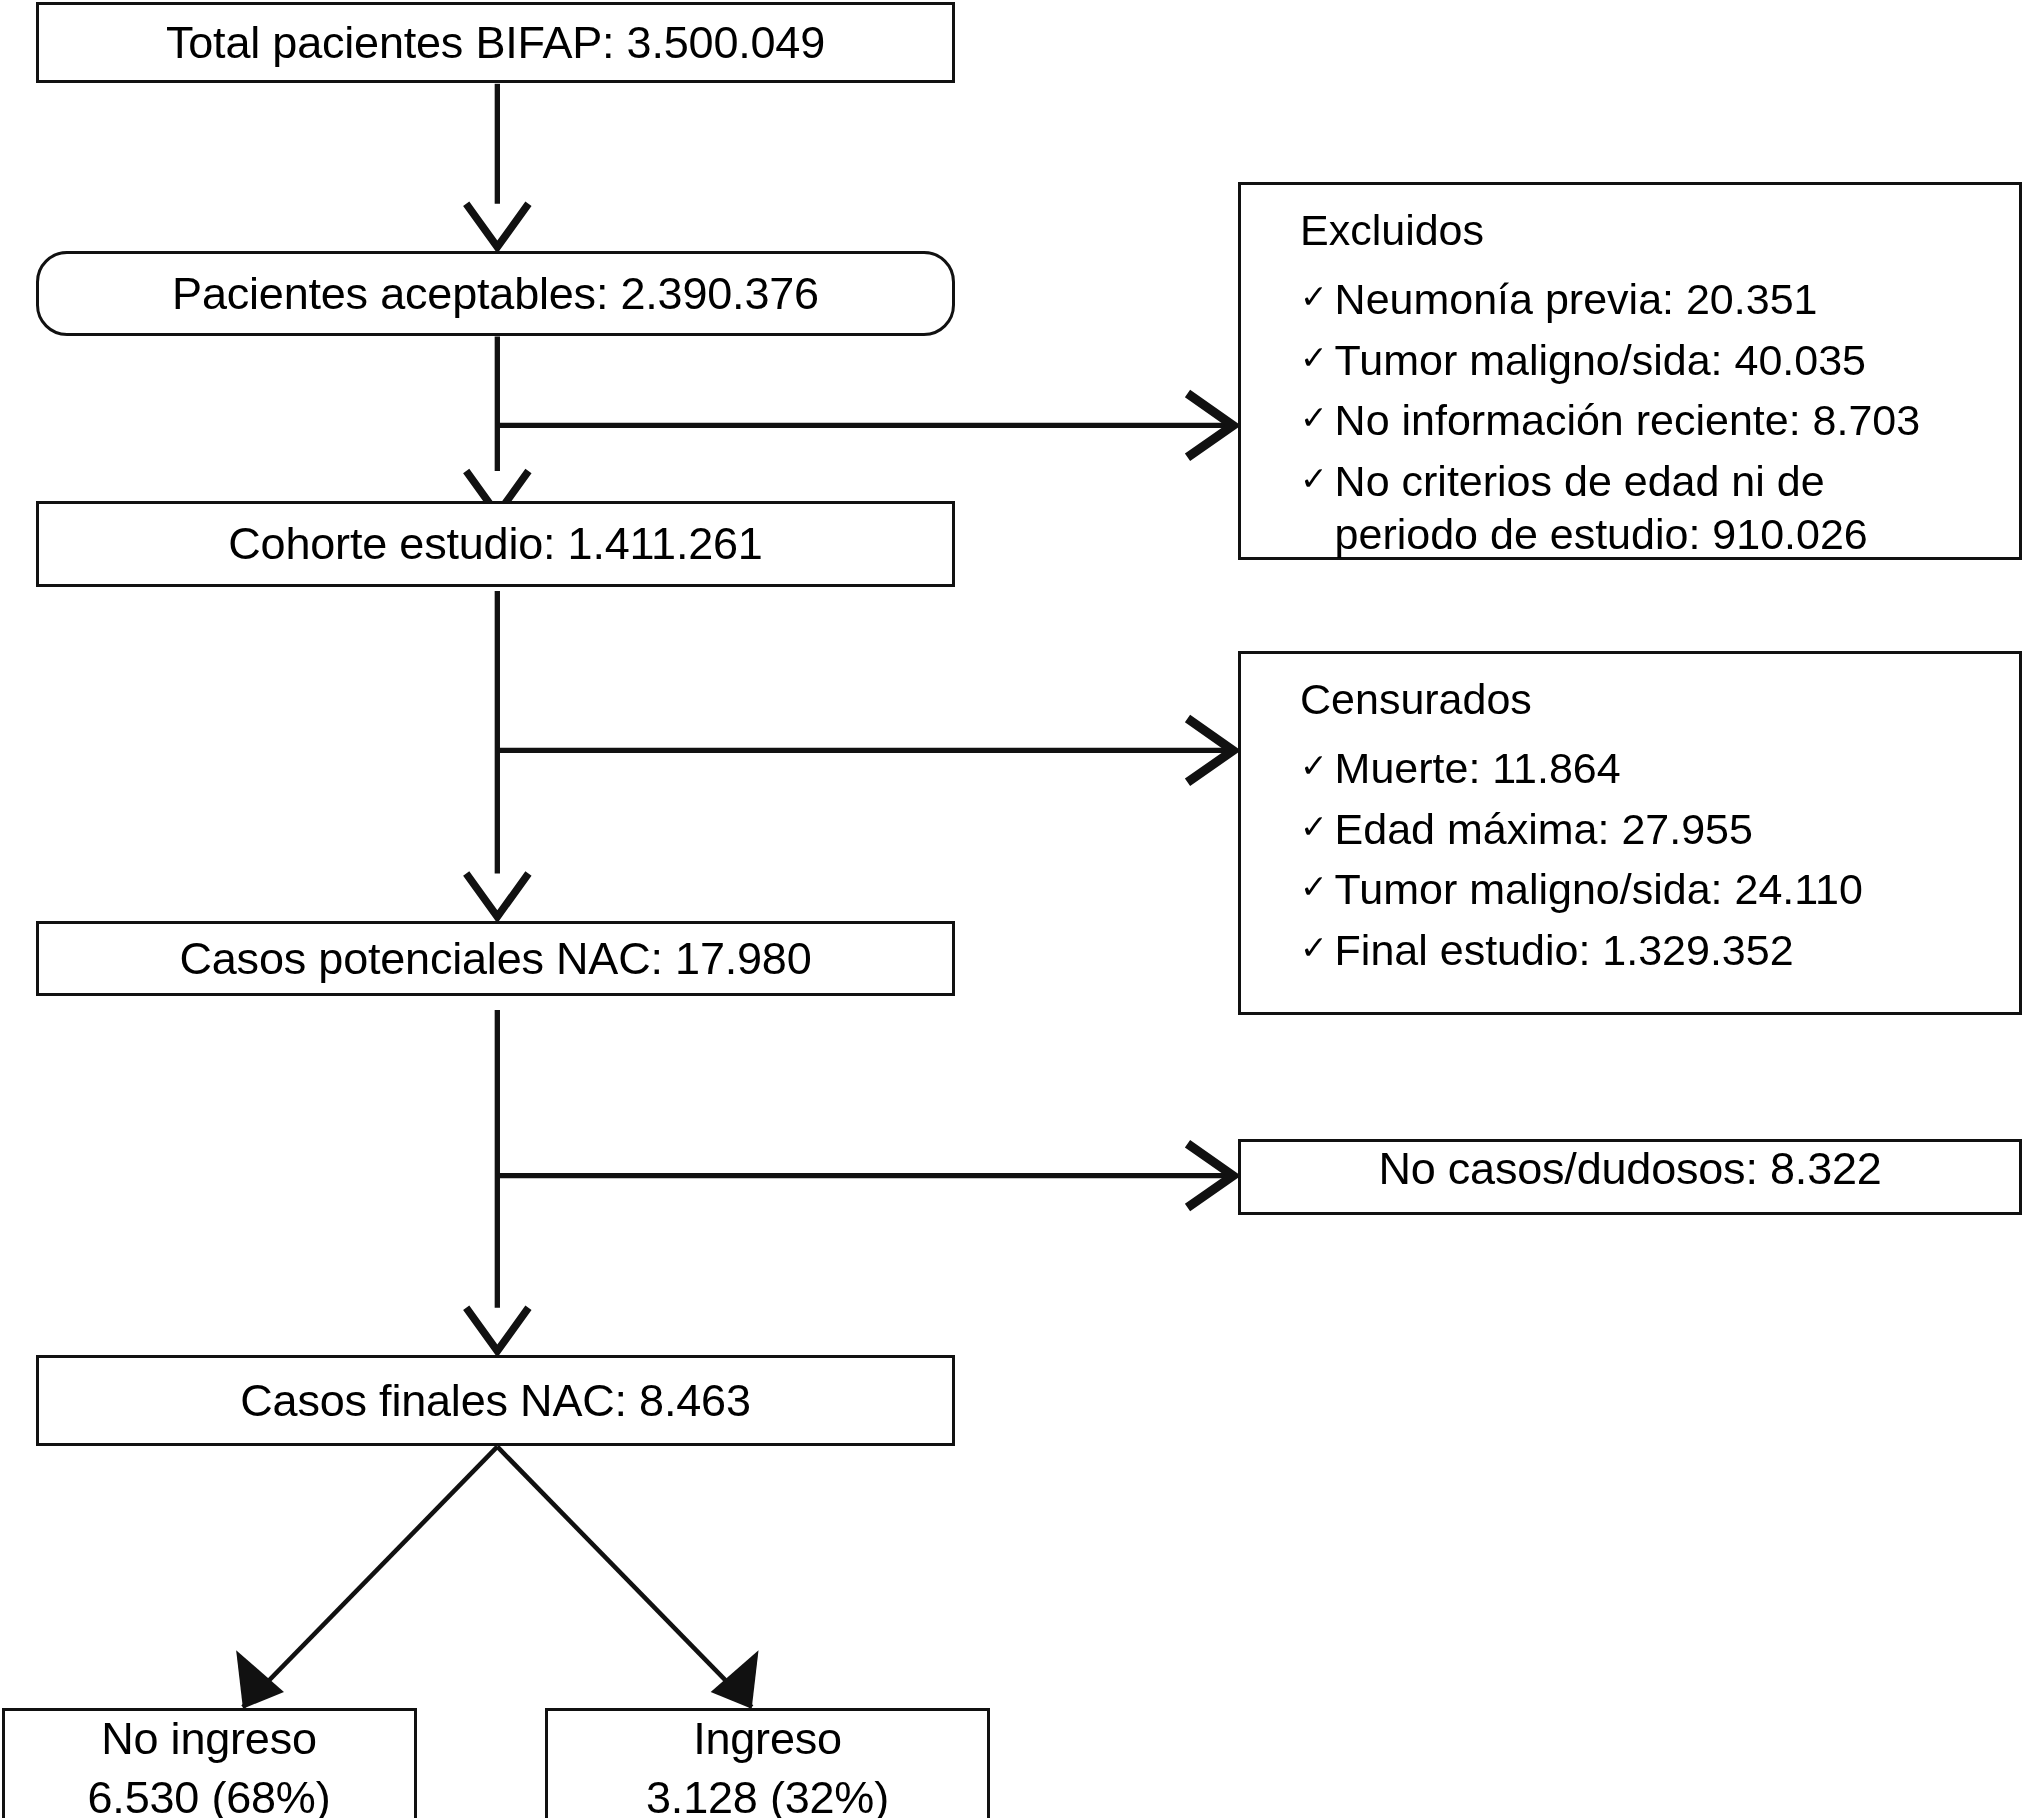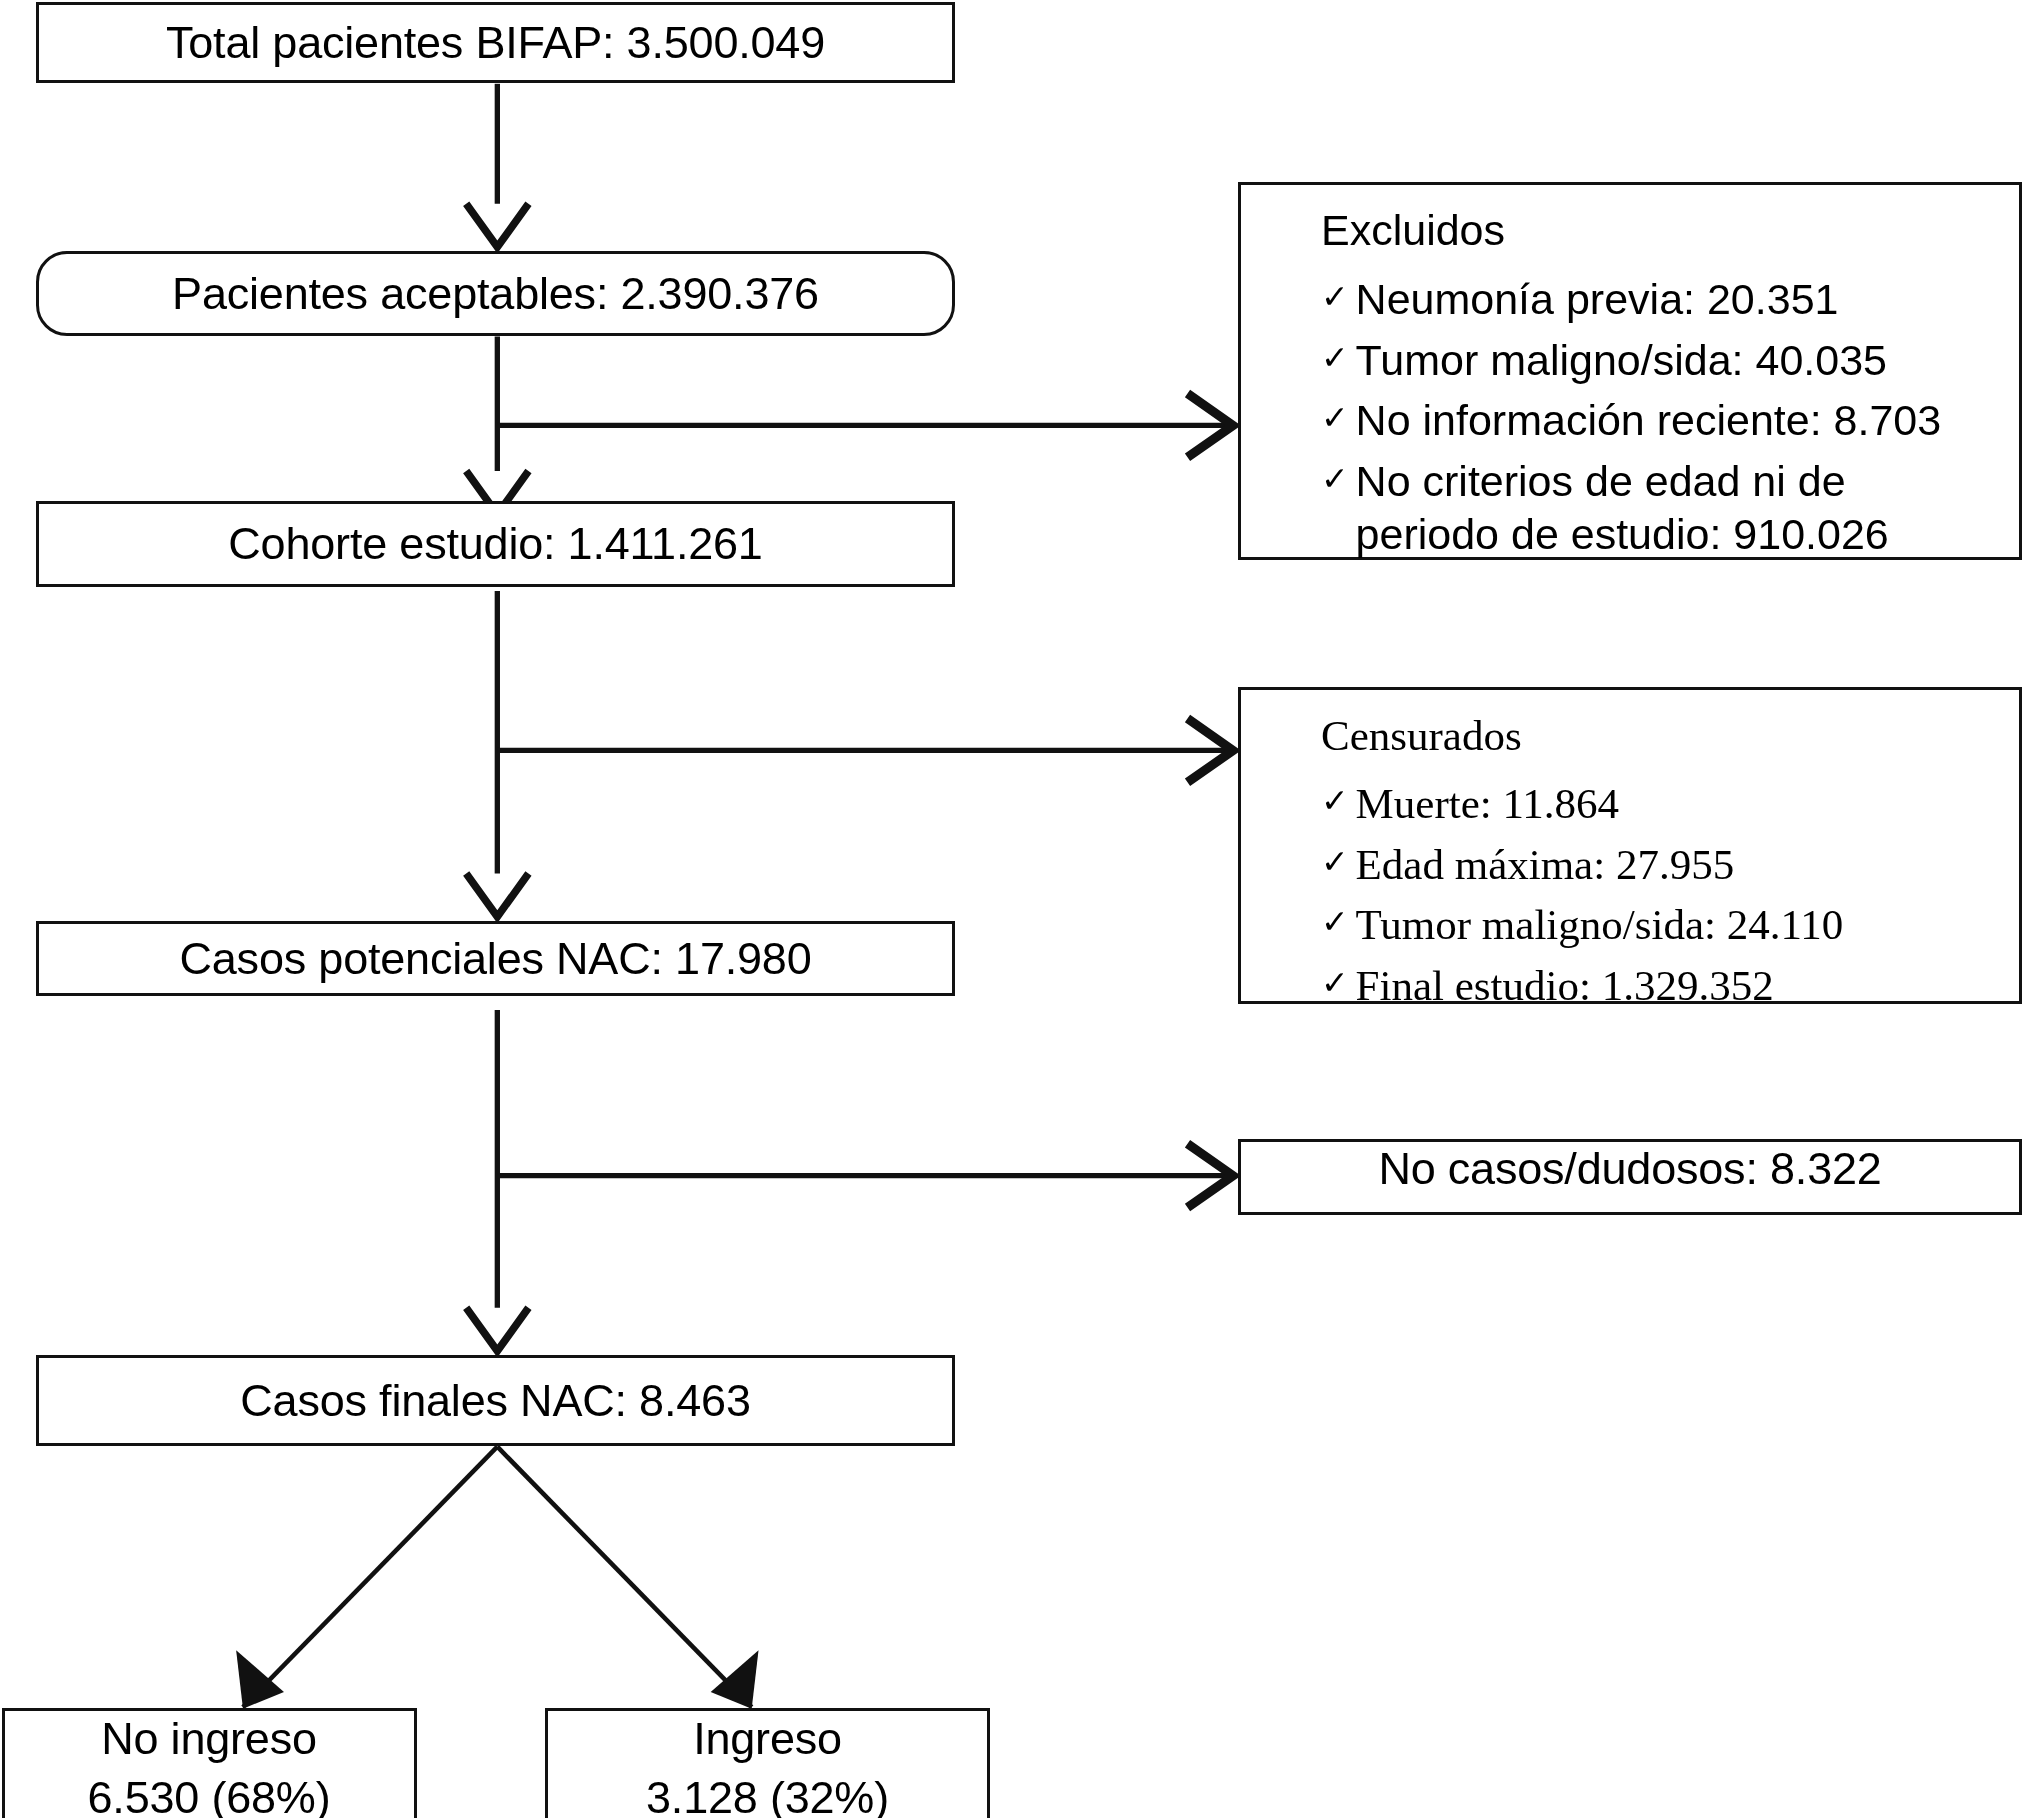--- a/index.html
+++ b/index.html
@@ -47,21 +47,21 @@
     left: 36px;
     width: 919px;
   }
   
   .side {
     left: 1238px;
     width: 784px;
   }
   .side-list {
     display: block;
-    padding: 20px 0 0 80px;
+    padding: 20px 0 0 59px;
     text-align: left;
     align-self: flex-start;
     width: 100%;
   }
   .side-title {
     font-size: 43px;
     line-height: 1.2;
     margin-bottom: 16.7px;
   }
   .side-items {
@@ -178,21 +178,21 @@
         </li>
         <li>
           <span class="check">✓</span>
           <span class="txt">No criterios de edad ni de
 periodo de estudio: 910.026</span>
         </li>
       </ul>
     </div>
   </div>
 
-  <div class="node side" style="top:687px; height:317px;font-family:Liberation Serif, serif;">
+  <div class="node side" style="top:651px; height:364px;">
     <div class="side-list">
       <div class="side-title">Censurados</div>
       <ul class="side-items">
         <li>
           <span class="check">✓</span>
           <span class="txt">Muerte: 11.864</span>
         </li>
         <li>
           <span class="check">✓</span>
           <span class="txt">Edad máxima: 27.955</span>

